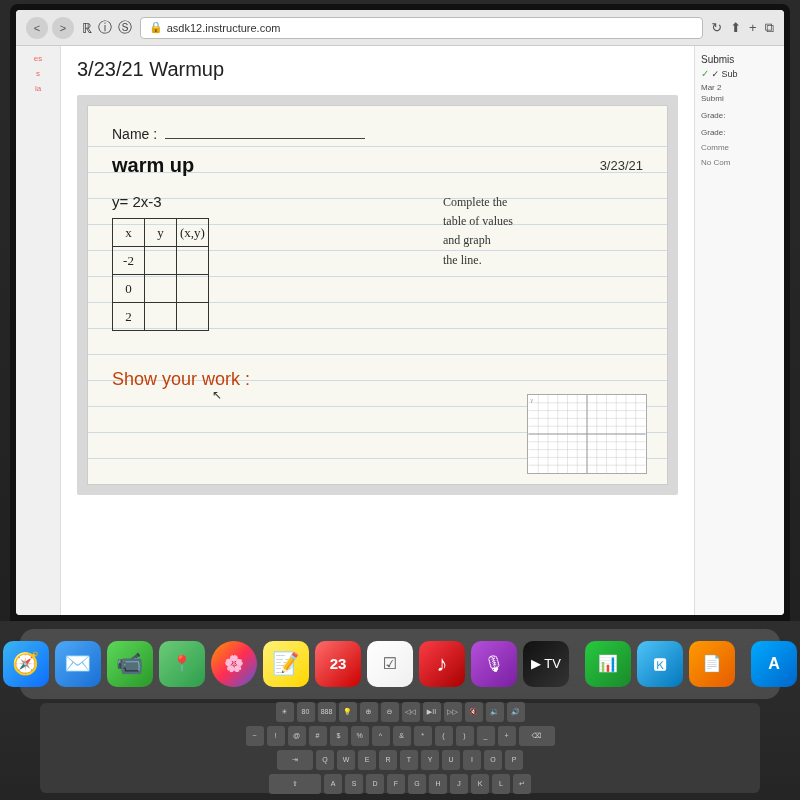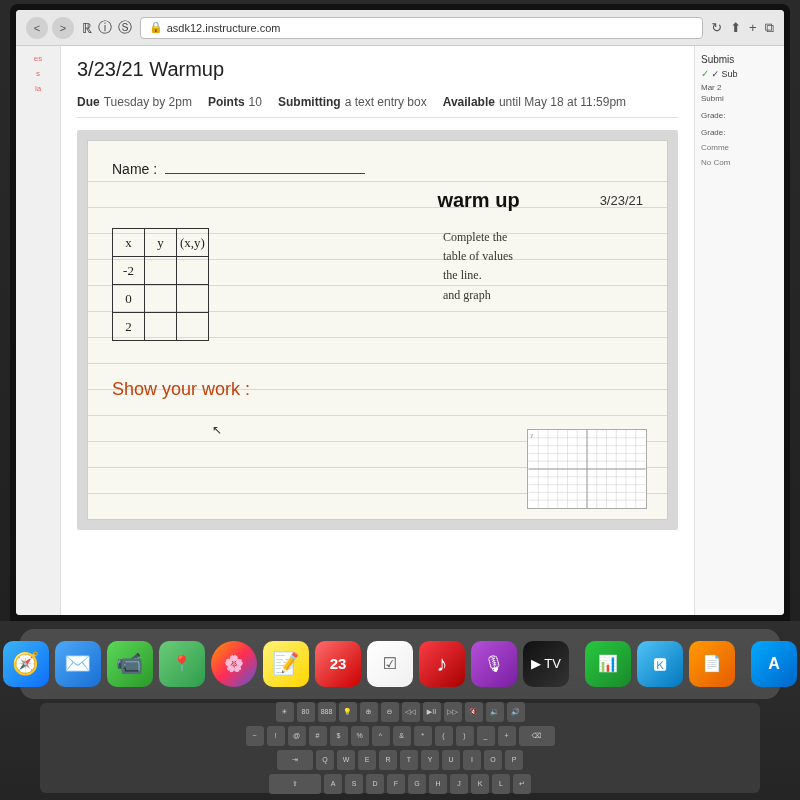--- a/index.html
+++ b/index.html
@@ -225,21 +225,21 @@
     }
 
     .name-underline {
       flex: 1;
       max-width: 200px;
       border-bottom: 1px solid #444;
     }
 
     .worksheet-title-row {
       display: flex;
-      justify-content: flex-end;
+      justify-content: space-between;
       align-items: center;
       gap: 80px;
       margin-bottom: 16px;
       position: relative;
       z-index: 1;
     }
 
     .worksheet-title {
       font-size: 20px;
       font-weight: bold;
@@ -513,38 +513,20 @@
         <div class="left-sidebar">
           <span class="sidebar-item-label">es</span>
           <span class="sidebar-item-label">s</span>
           <span class="sidebar-item-label">la</span>
         </div>
 
         <div class="main-content">
 
           <h1 class="page-title">3/23/21 Warmup</h1>
 
-          <div class="assignment-meta">
-            <div class="meta-item">
-              <span class="meta-label">Due</span>
-              <span class="meta-value">Tuesday by 2pm</span>
-            </div>
-            <div class="meta-item">
-              <span class="meta-label">Points</span>
-              <span class="meta-value">10</span>
-            </div>
-            <div class="meta-item">
-              <span class="meta-label">Submitting</span>
-              <span class="meta-value">a text entry box</span>
-            </div>
-            <div class="meta-item">
-              <span class="meta-label">Available</span>
-              <span class="meta-value">until May 18 at 11:59pm</span>
-            </div>
-          </div>
 
           <div class="worksheet-container">
             <div class="worksheet-paper">
 
               <div class="ruled-lines">
                 <div class="ruled-line" style="top: 40px;"></div>
                 <div class="ruled-line" style="top: 66px;"></div>
                 <div class="ruled-line" style="top: 92px;"></div>
                 <div class="ruled-line" style="top: 118px;"></div>
                 <div class="ruled-line" style="top: 144px;"></div>
@@ -563,20 +545,21 @@
                 <div class="name-underline"></div>
               </div>
 
               <div class="worksheet-title-row">
                 <span class="worksheet-title">warm up</span>
                 <span class="worksheet-date">3/23/21</span>
               </div>
 
               <div class="worksheet-body">
                 <div class="left-section">
+                  <div class="equation">y= 2x-3</div>
 
                   <div class="table-container">
                     <table>
                       <tbody>
                           <tr>
                         <th>x</th>
                         <th>y</th>
                         <th>(x,y)</th>
                       </tr>
                       <tr>
@@ -598,22 +581,22 @@
                       </table>
                   </div>
 
                   <div class="mouse-cursor" style="top: 195px; left: 100px;">↖</div>
                 </div>
 
                 <div class="right-section">
                   <div class="instructions">
                     <div>Complete the</div>
                     <div>table of values</div>
+                    <div>and graph</div>
                     <div>the line.</div>
-                    <div>and graph</div>
                   </div>
                 </div>
               </div>
 
               <div class="show-work" style="margin-top: 24px;">Show your work :</div>
 
               <div class="graph-mini">
                 <svg class="graph-grid" viewBox="0 0 120 80" xmlns="http://www.w3.org/2000/svg">
 
                   <line x1="10" y1="0" x2="10" y2="80" stroke="#ccc" stroke-width="0.5"></line>

